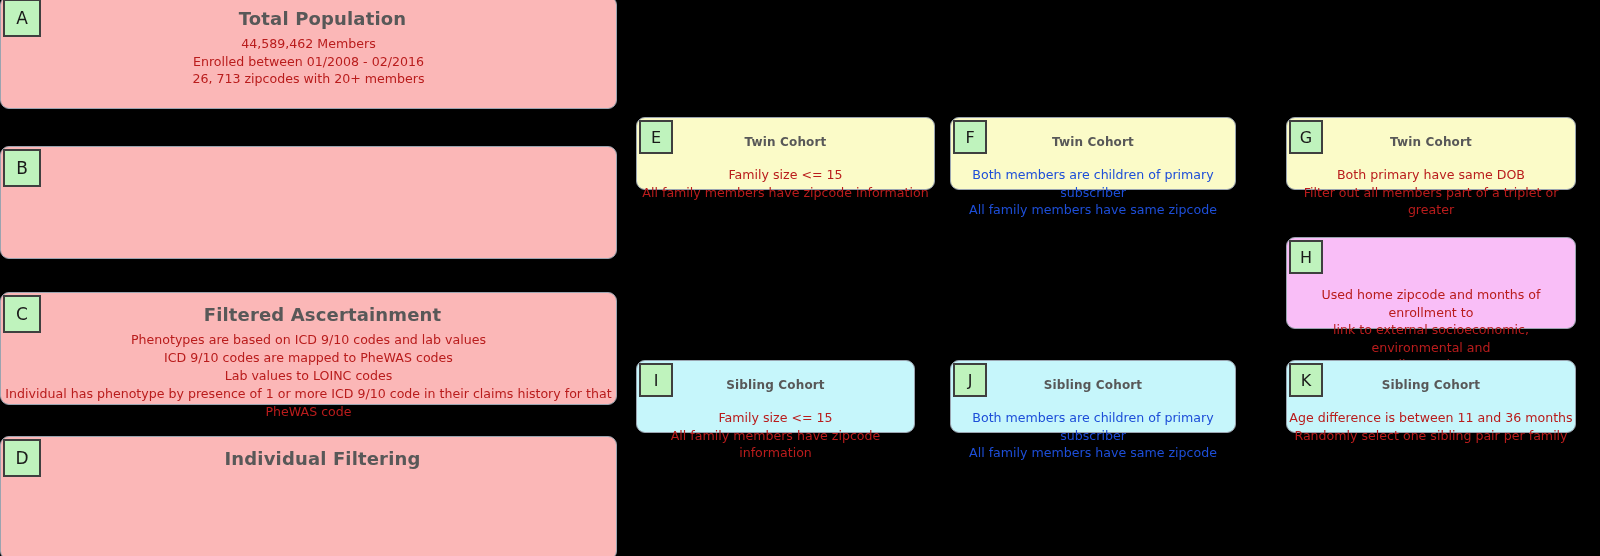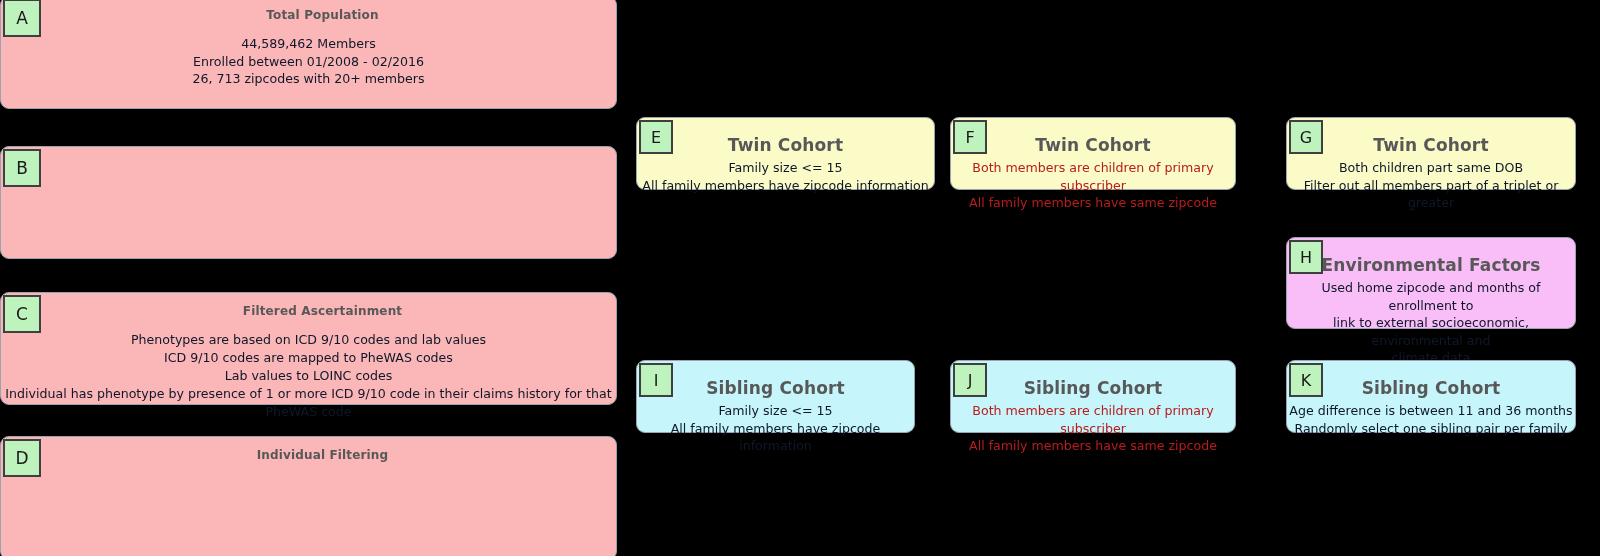--- a/index.html
+++ b/index.html
@@ -64,43 +64,43 @@
   }
 
   
   .title {
     position: absolute;
     left: 0;
     right: 0;
     text-align: center;
     color: #585858;
     font-weight: bold;
-    font-size: 17px;
+    font-size: 12px;
     letter-spacing: 0.15px;
   }
   .body {
     position: absolute;
     left: 0;
     right: 0;
     text-align: center;
-    color: #0f172a;
+    color: #b91c1c;
     font-size: 12.6px;
     line-height: 17.5px;
     white-space: pre-line;
   }
-  .body.dim { color: #b91c1c; }
+  .body.dim { color: #1d4ed8; }
   .body.tight { line-height: 18px; }
 
   
-  .lcard .title { top: 11px; font-size: 12px; margin-left: 28px; }
+  .lcard .title { top: 11px; font-size: 18px; margin-left: 28px; }
   .lcard .body  { top: 38px; }
 
   
   .rcard .title { top: 17px; }
-  .rcard .body  { top: 41px; }
+  .rcard .body  { top: 48px; }
 </style>
 </head>
 <body>
 
 <div class="stage">
 
   <div class="card c-pink lcard" style="left:0px; top:-4px; width:617px; height:113px;">
     <div class="tag">A</div>
     <div class="title">Total Population</div>
     <div class="body">44,589,462 Members
@@ -136,27 +136,26 @@
   <div class="card c-yellow rcard" style="left:950px; top:117px; width:286px; height:73px;">
     <div class="tag sm">F</div>
     <div class="title">Twin Cohort</div>
     <div class="body dim">Both members are children of primary subscriber
 All family members have same zipcode</div>
   </div>
 
   <div class="card c-yellow rcard" style="left:1286px; top:117px; width:290px; height:73px;">
     <div class="tag sm">G</div>
     <div class="title">Twin Cohort</div>
-    <div class="body">Both children part same DOB
+    <div class="body">Both primary have same DOB
 Filter out all members part of a triplet or greater</div>
   </div>
 
   <div class="card c-violet rcard" style="left:1286px; top:237px; width:290px; height:92px;">
     <div class="tag sm">H</div>
-    <div class="title">Environmental Factors</div>
     <div class="body">Used home zipcode and months of enrollment to
 link to external socioeconomic, environmental and
 climate data</div>
   </div>
 
   <div class="card c-cyan rcard" style="left:636px; top:360px; width:279px; height:73px;">
     <div class="tag sm">I</div>
     <div class="title">Sibling Cohort</div>
     <div class="body">Family size &lt;= 15
 All family members have zipcode information</div>

